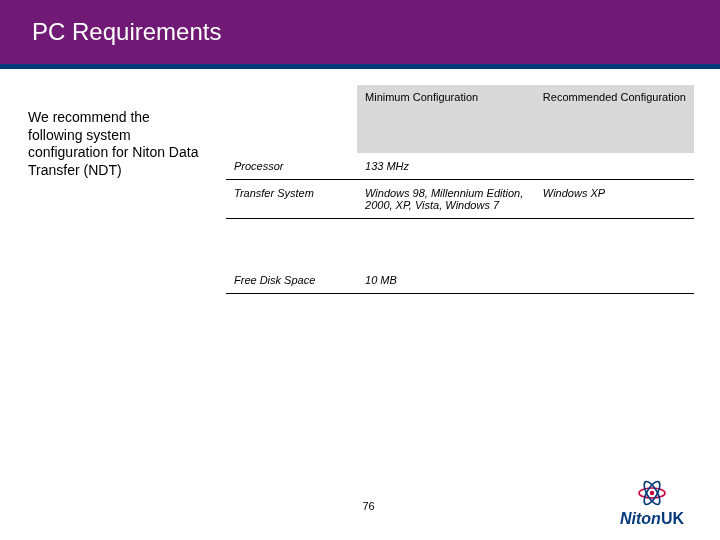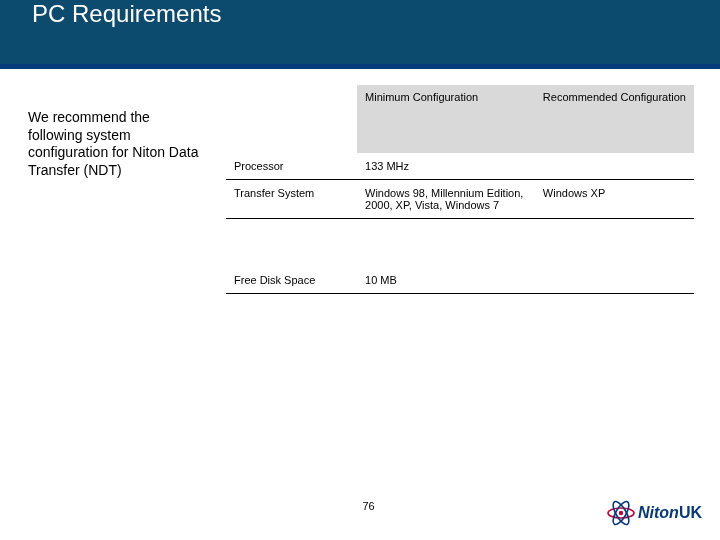--- a/index.html
+++ b/index.html
@@ -1,22 +1,23 @@
 <!DOCTYPE html>
 <html><head>
 <meta charset="utf-8">
 <style>
   * { margin: 0; padding: 0; box-sizing: border-box; }
   html, body { width: 720px; height: 540px; font-family: Arial, Helvetica, sans-serif; }
   body { background: #fff; position: relative; }
 
   .titlebar {
-    background: #0c4a6e;
+    background: #701a75;
     height: 64px;
     display: flex;
+    align-items: center;
     padding-left: 32px;
   }
   .titlebar-text {
     color: #fff;
     font-size: 24px;
     font-weight: 400;
   }
   .accent-bar {
     height: 5px;
     background: #063a7a;
@@ -52,43 +53,45 @@
     height: 68px;
     vertical-align: top;
     padding: 6px 8px;
     margin-left: 23px;
   }
   table.req thead th:first-child { background: #fff; }
   table.req tbody td {
     border-bottom: 1px solid #000;
     padding: 7px 8px;
     vertical-align: top;
+    font-style: italic;
   }
   table.req tbody tr.gap td { border-bottom: none; height: 48px; }
 
   .col-spec { width: 28%; }
   .col-min  { width: 38%; }
   .col-rec  { width: 34%; }
 
   .pagenum {
     position: absolute;
     left: 17px; right: 0;
     top: 500px;
     text-align: center;
     font-size: 11px;
     color: #000;
   }
 
   .logo {
     position: absolute;
-    right: 18px;
+    right: 36px;
     bottom: 12px;
     display: flex;
     align-items: center;
     gap: 2px;
+    flex-direction: column;
   }
   .logo-text {
     font-style: italic;
     font-weight: bold;
     font-size: 16px;
     color: #063a7a;
   }
   .logo-text .uk { color: #063a7a; font-style: normal; font-weight: bold; }
   .logo-star {
     width: 30px; height: 30px;

